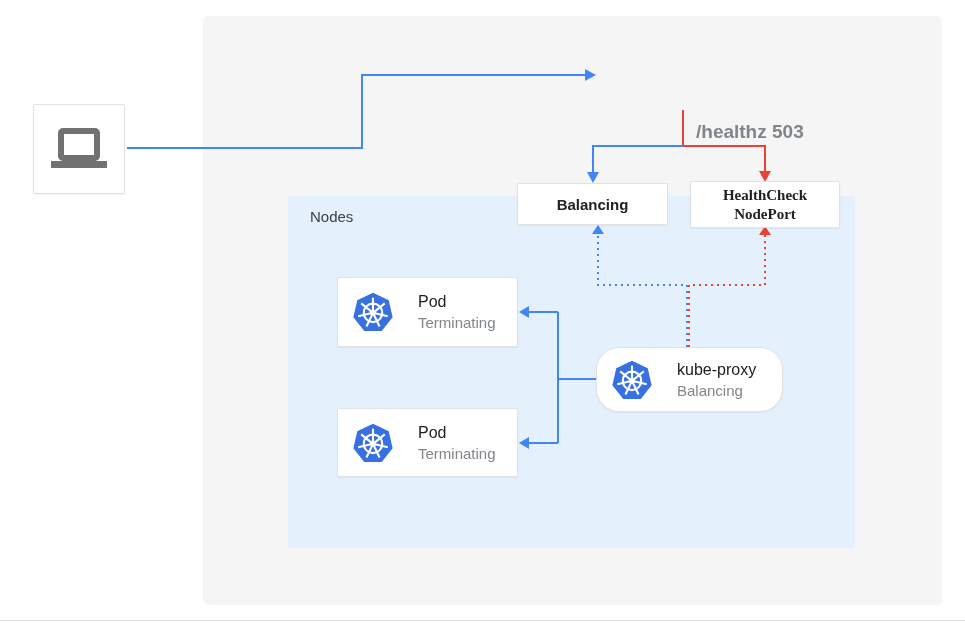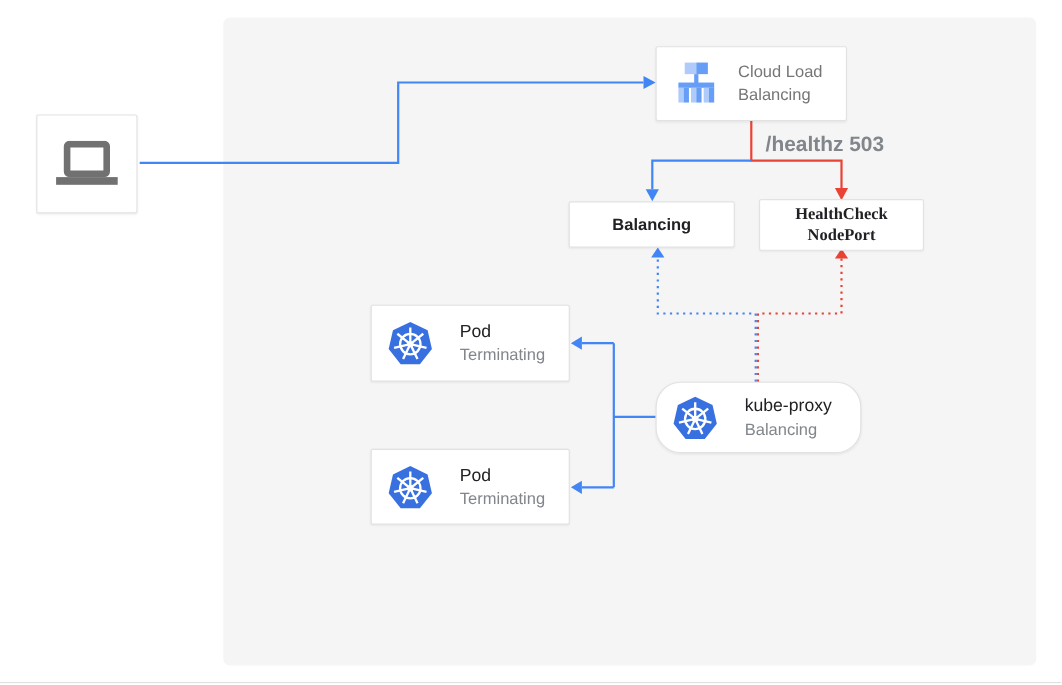--- a/index.html
+++ b/index.html
@@ -53,20 +53,23 @@
   .conn{fill:none;stroke-width:2;}
   .dotted{stroke-dasharray:2 4;}
 </style>
 </head>
 <body>
 
 <div id="stage">
 
   <div class="panel"></div>
 
+  <div class="nodes-group">
+    <div class="nodes-label">Nodes</div>
+  </div>
 
   <svg class="connectors" viewBox="0 0 965 623">
 
     <g>
       <path class="conn stroke-blue" d="M127 148 H362 V75 H585"></path>
       <polygon class="fill-blue" points="585,69 585,81 596,75"></polygon>
     </g>
 
     <g>
       <path class="conn stroke-red" d="M683 110 V146 H765 V171"></path>
@@ -95,35 +98,20 @@
     </g>
   </svg>
 
   <div class="card laptop-box">
     <svg width="58" height="42" viewBox="0 0 58 42">
       <rect x="11" y="3" width="36" height="27" rx="2" fill="none" stroke="var(--laptop-gray,#717171)" stroke-width="6"></rect>
       <rect x="1" y="33" width="56" height="7" fill="var(--laptop-gray,#717171)"></rect>
     </svg>
   </div>
 
-  <div class="card clb-box">
-    <svg width="44" height="44" viewBox="0 0 46 46">
-      <rect x="12" y="3" width="11" height="11" fill="var(--lb-light,#AECBFA)"></rect>
-      <rect x="23" y="3" width="11" height="11" fill="var(--lb-medium,#669DF6)"></rect>
-      <rect x="21" y="14" width="4" height="9" fill="var(--lb-medium,#669DF6)"></rect>
-      <rect x="6" y="22" width="34" height="5" fill="var(--lb-medium,#669DF6)"></rect>
-      <rect x="6" y="27" width="5" height="14" fill="var(--lb-light,#AECBFA)"></rect>
-      <rect x="11" y="27" width="5" height="14" fill="var(--lb-medium,#669DF6)"></rect>
-      <rect x="18" y="27" width="5" height="14" fill="var(--lb-light,#AECBFA)"></rect>
-      <rect x="23" y="27" width="5" height="14" fill="var(--lb-medium,#669DF6)"></rect>
-      <rect x="30" y="27" width="5" height="14" fill="var(--lb-light,#AECBFA)"></rect>
-      <rect x="35" y="27" width="5" height="14" fill="var(--lb-medium,#669DF6)"></rect>
-    </svg>
-    <div class="clb-label">Cloud Load Balancing</div>
-  </div>
 
   <div class="edge-label">/healthz 503</div>
 
   <div class="card port-box nodeport-box">
     <div class="port-label">Balancing</div>
   </div>
 
   <div class="card port-box hcnp-box">
     <div class="port-label">HealthCheck NodePort</div>
   </div>

